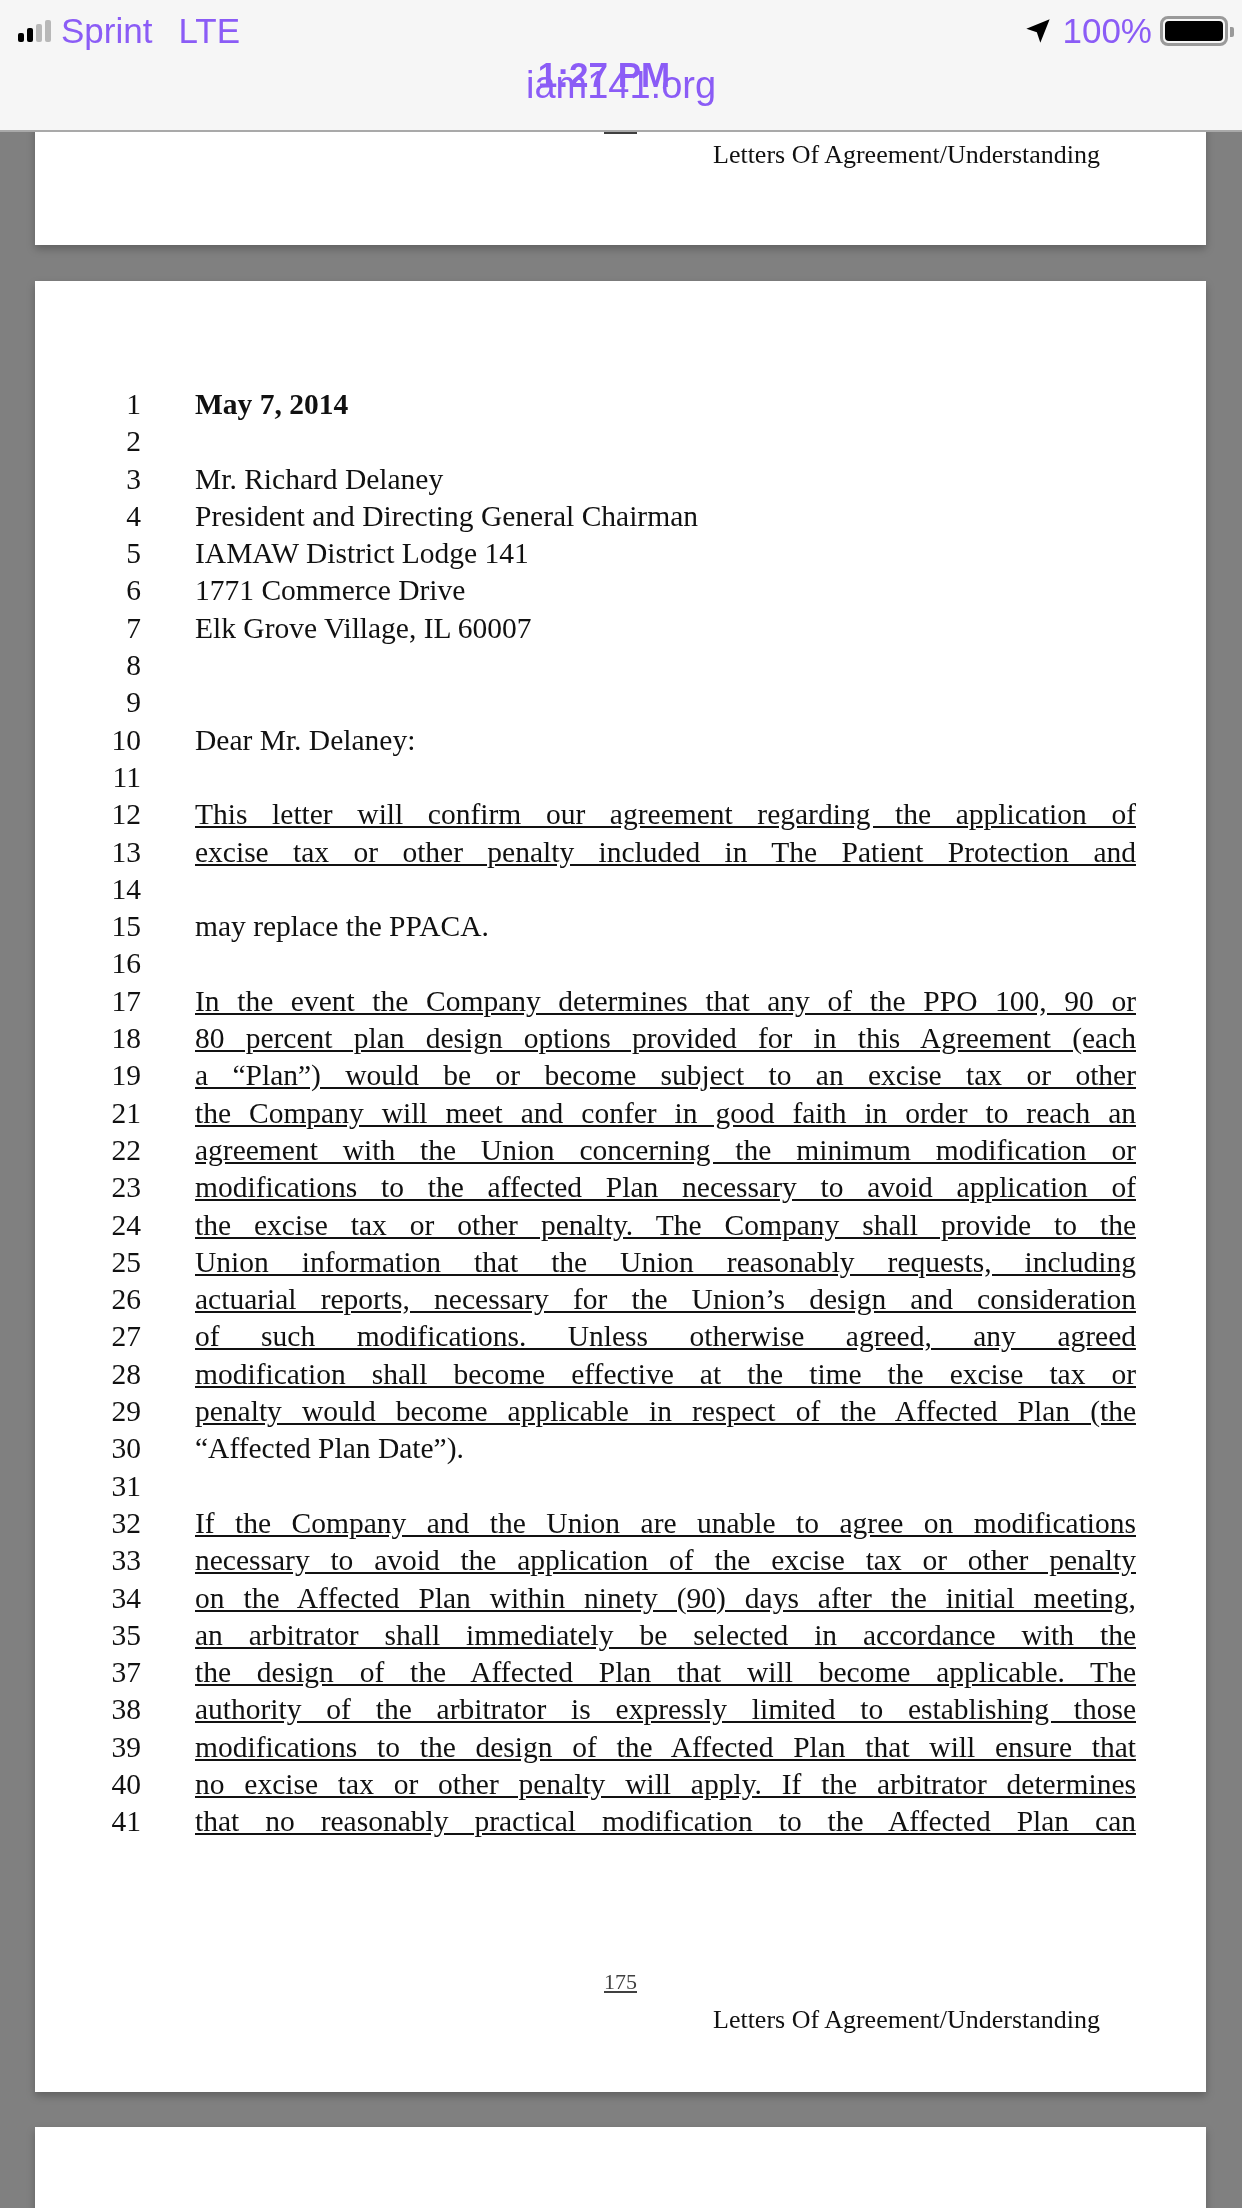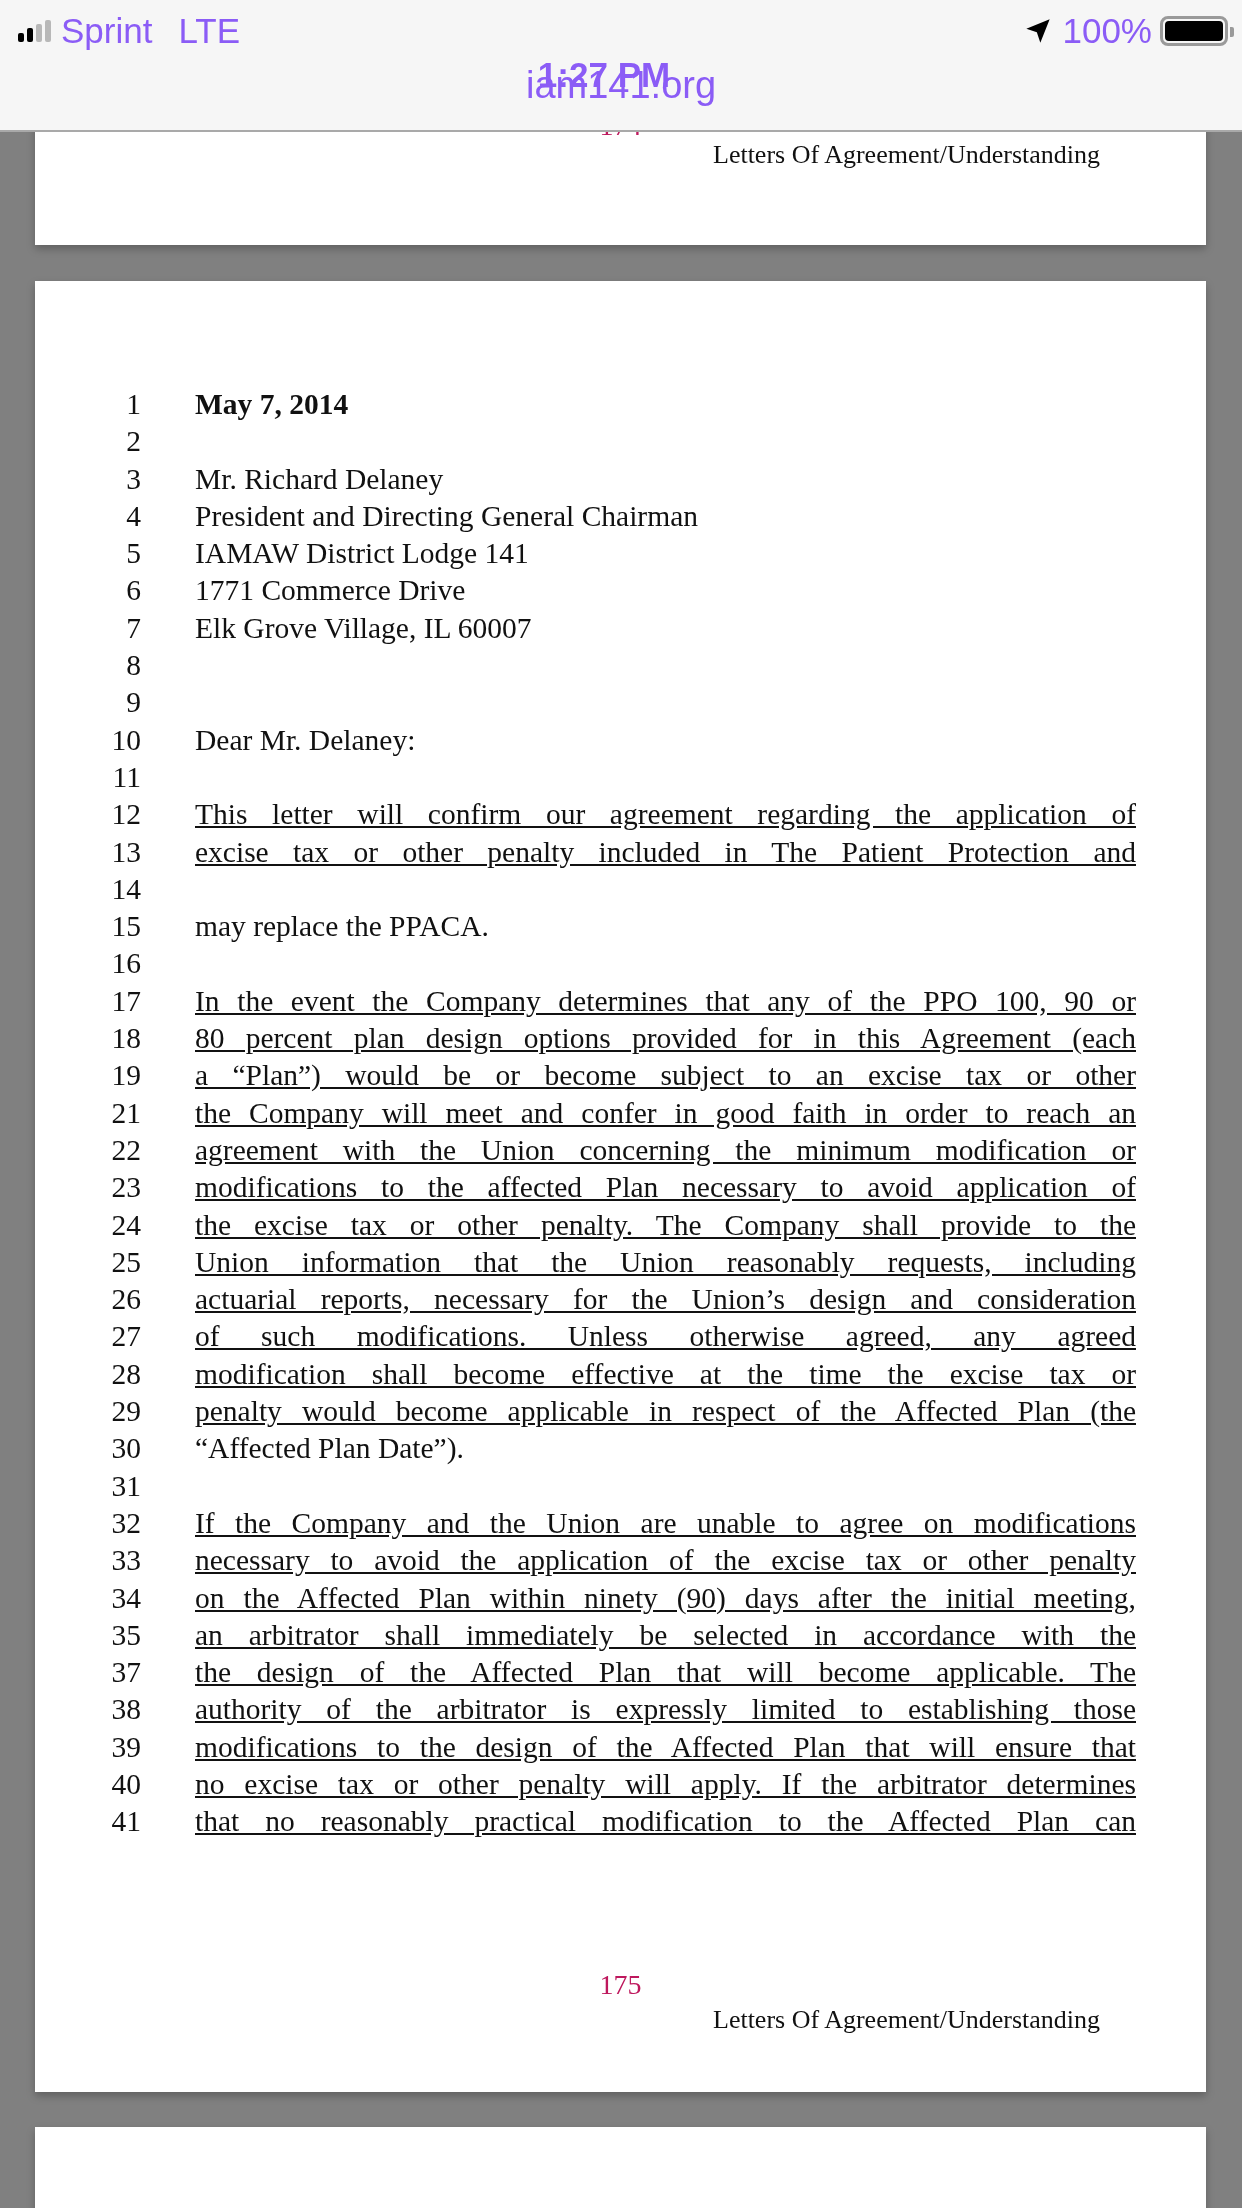--- a/index.html
+++ b/index.html
@@ -29,21 +29,21 @@
 
   
   .page {
     position:absolute; left:35px; width:1171px; background:#fff;
     box-shadow:0 4px 8px rgba(0,0,0,0.25);
   }
   .page-prev { top:110px; height:135px; }
   .page-cur { top:281px; height:1811px; }
   .page-next { top:2127px; height:120px; }
 
-  .footer-num { position:absolute; left:0; width:100%; text-align:center; font-size:28px; color:#be185d; }
+  .footer-num { position:absolute; left:0; width:100%; text-align:center; font-size:22px; color:#404040;text-decoration:underline; }
   .footer-section { position:absolute; right:106px; font-size:26px; color:#111; }
 
   .lines { position:absolute; left:0; top:105px; width:100%; }
   .line { position:relative; height:37.3px; line-height:37.3px; font-size:29.5px; color:#111; }
   .ln { position:absolute; left:50px; width:56px; text-align:right; }
   .lt { position:absolute; left:160px; width:941px; white-space:nowrap; }
   .lt.j { text-align:justify; text-align-last:justify; white-space:normal; height:37.3px; overflow:hidden;text-decoration:underline; }
   .bold { font-weight:bold; }
 </style>
 </head>

